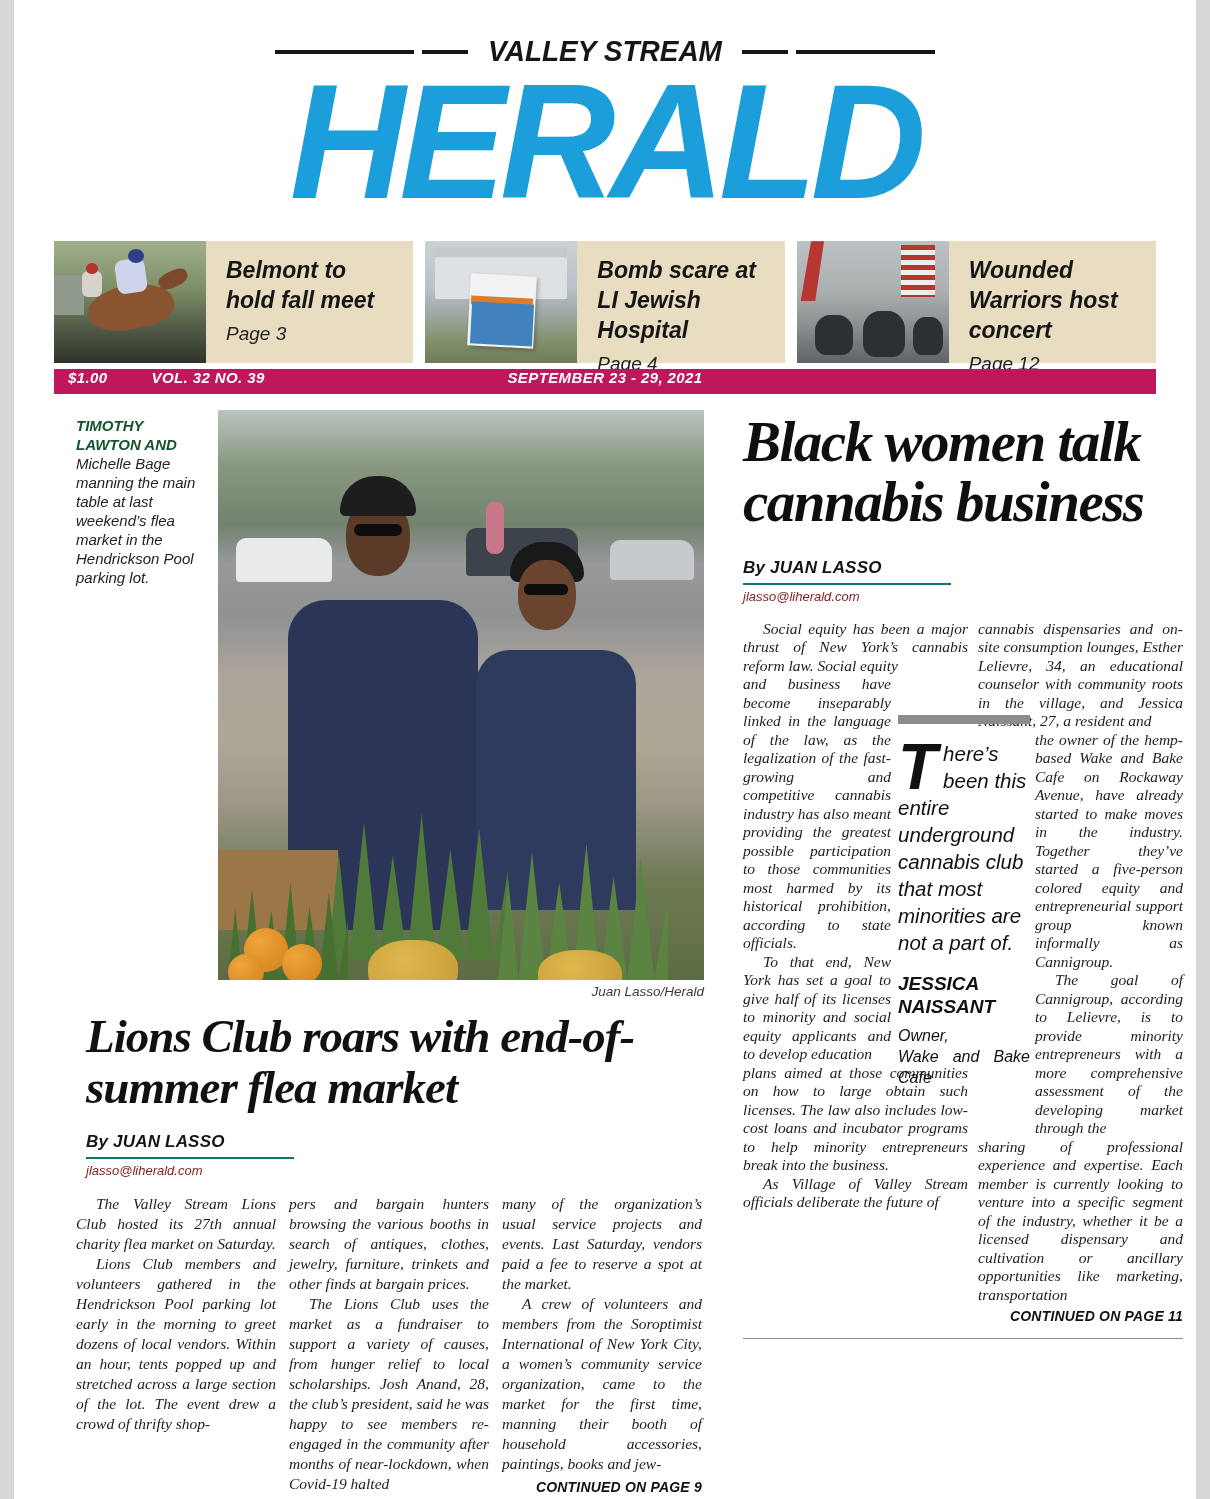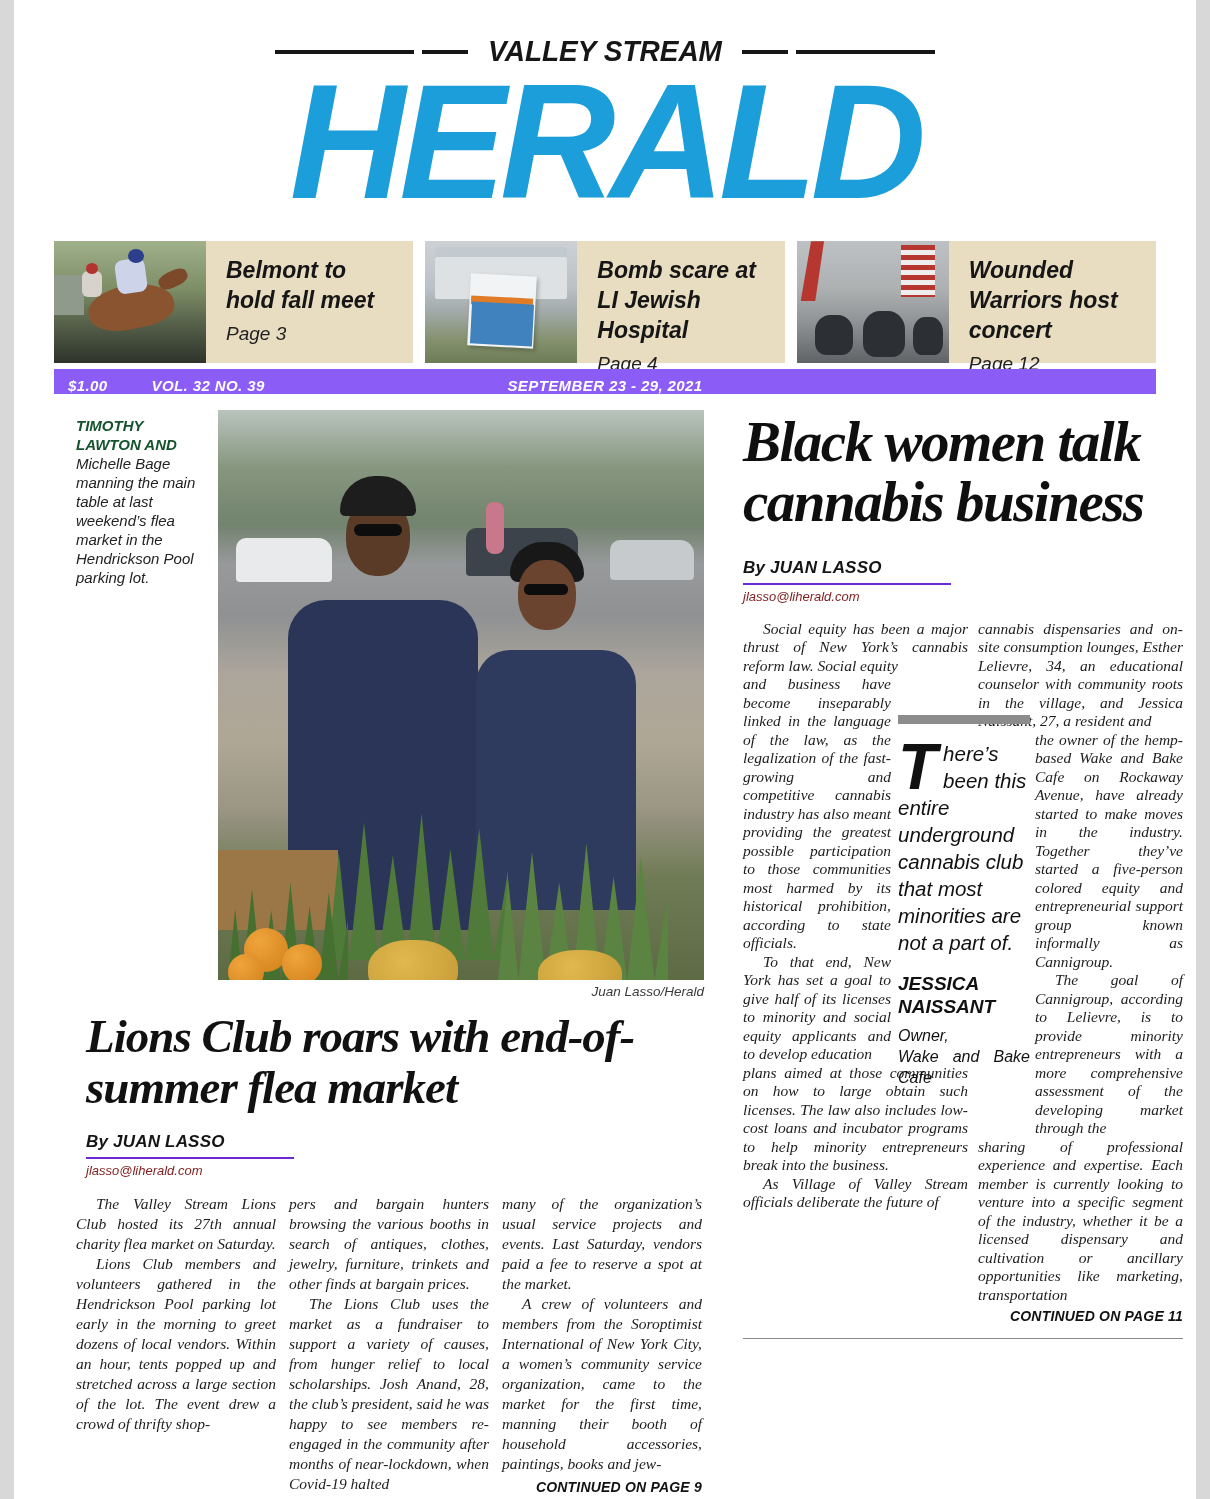--- a/index.html
+++ b/index.html
@@ -41,21 +41,21 @@
   
   .moto-photo { background:linear-gradient(180deg,#bdc1c4 0%,#acb0b1 40%,#8e9193 68%,#606365 100%); }
   .fire-ladder { left:4px; top:0; width:52px; height:60px; background:#b5372f; clip-path:polygon(0 100%,20% 0,45% 0,28% 100%); }
   .flag { right:14px; top:4px; width:34px; height:52px; background:repeating-linear-gradient(180deg,#b5372f 0 5px,#eeeeee 5px 10px); }
   .bike { background:#2c2f33; border-radius:40% 40% 30% 30%; }
   .bike1 { left:18px; top:74px; width:38px; height:40px; }
   .bike2 { left:66px; top:70px; width:42px; height:46px; }
   .bike3 { left:116px; top:76px; width:30px; height:38px; }
 
   
-  .info-bar { margin:6px 40px 0 40px; height:25px; background:#8b5cf6; color:#ffffff; display:flex; align-items:flex-end; position:relative; font-weight:bold; font-size:15px; letter-spacing:0.4px; padding:0 14px; }
+  .info-bar { margin:6px 40px 0 40px; height:25px; background:#be185d; color:#ffffff; display:flex; align-items:flex-start; position:relative; font-weight:bold; font-size:15px; letter-spacing:0.4px; padding:0 14px; }
   .info-price { margin-right:44px; }
   .info-date { position:absolute; left:0; right:0; text-align:center; }
 
   
   .content { display:flex; margin:16px 40px 0 40px; }
   .v-divider { width:1px; background:#9a9a9a; margin:2px 10px 160px 10px; }
 
   .left-section { width:650px; }
   .right-section { flex:1; padding-left:19px; }
 
@@ -88,21 +88,21 @@
   .pine2 { left:320px; top:540px; width:84px; height:50px; }
   .orange { position:absolute; background:radial-gradient(circle at 35% 30%,#f0a43c,#d07f18); border-radius:50%; }
   .orange1 { left:26px; top:518px; width:44px; height:44px; }
   .orange2 { left:64px; top:534px; width:40px; height:40px; }
   .orange3 { left:10px; top:544px; width:36px; height:36px; }
   .photo-credit { text-align:right; font-size:13.5px; color:#3a3a3a; margin-top:4px; }
 
   .left-headline { font-family:"Liberation Serif", serif; font-weight:bold; font-size:47px; line-height:1.09; letter-spacing:-1px; color:#111; margin:12px 0 0 32px; width:605px; }
 
   .byline-block { margin:18px 0 0 32px; width:208px; }
-  .byline-by { font-size:17px; font-weight:bold; letter-spacing:0.2px; padding-bottom:5px; border-bottom:2px solid #6d28d9; }
+  .byline-by { font-size:17px; font-weight:bold; letter-spacing:0.2px; padding-bottom:5px; border-bottom:2px solid #0f766e; }
   .byline-email { font-size:13px; color:#7f1d1d; margin-top:4px; }
 
   .columns3 { display:flex; gap:13px; margin:16px 0 0 22px; font-family:"Liberation Serif", serif; font-size:15.5px; line-height:20px; text-align:justify; color:#1c1c1c; }
   .col3 { width:200px; }
   .columns3 p { margin:0; }
   p.ind { text-indent:20px; }
   .continued { font-family:"Liberation Sans", sans-serif; font-size:14px; font-weight:bold; text-align:right; margin-top:3px; letter-spacing:0.2px; color:#111; }
   .left-rule { border-top:1px solid #8a8a8a; margin:10px 0 0 22px; }
 
   

